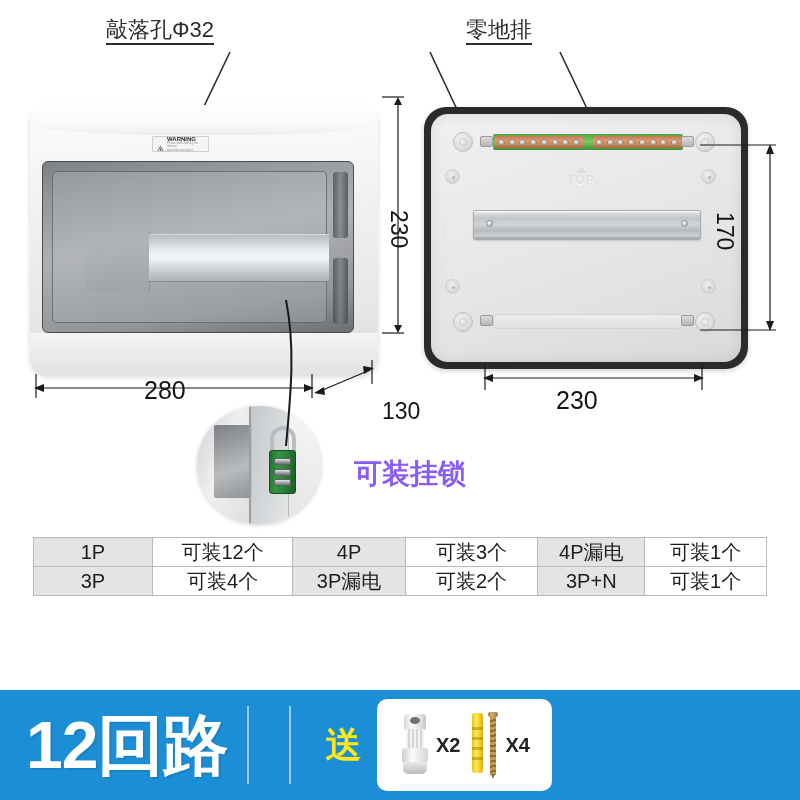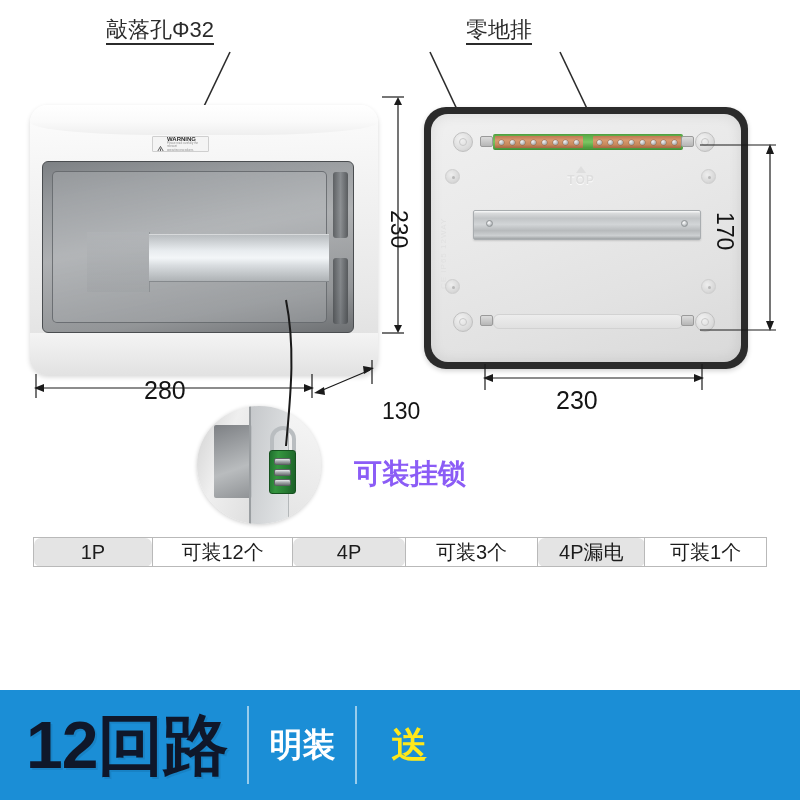--- a/index.html
+++ b/index.html
@@ -230,31 +230,31 @@
     font-size:20px;
     color:#1c1c1c;
     height:28px;
     padding:0 2px;
     white-space:nowrap;
     font-family:"Liberation Sans","DejaVu Sans",sans-serif;
   }
   .spec-table td.title{
     font-size:22px;height:32px;border-bottom:1px solid #b9b9b9;
   }
-  .spec-table td.k{background:#e4e4e4;border-radius:7px;}
+  .spec-table td.k{background:#e4e4e4;}
   .spec-table td.v{background:#ffffff;}
 
   
   .banner{
     position:absolute;left:0;bottom:0;width:800px;height:110px;
     background:#1b8ed6;
     display:flex;align-items:center;
   }
   .banner-main{
-    font-size:66px;font-weight:700;color:#0f172a;
+    font-size:66px;font-weight:700;color:#ffffff;
     line-height:1;letter-spacing:-1px;
     margin-left:26px;
     white-space:nowrap;
     text-shadow:2px 2px 0 rgba(0,0,0,.08);
   }
   .vdiv{width:2px;height:78px;background:rgba(255,255,255,.55);margin:0 20px;}
   .banner-sub{
     font-size:33px;font-weight:700;color:#ffffff;line-height:1.12;
     text-align:center;white-space:nowrap;
   }
@@ -460,26 +460,58 @@
     </colgroup>
     <tbody>
       <tr>
         <td class="k">1P</td>
         <td class="v">可装12个</td>
         <td class="k">4P</td>
         <td class="v">可装3个</td>
         <td class="k">4P漏电</td>
         <td class="v">可装1个</td>
       </tr>
+      <tr>
+        <td class="k">3P</td>
+        <td class="v">可装4个</td>
+        <td class="k">3P漏电</td>
+        <td class="v">可装2个</td>
+        <td class="k">3P+N</td>
+        <td class="v">可装1个</td>
+      </tr>
     </tbody>
   </table>
 
   <div class="banner">
     <div class="banner-main">12回路</div>
     <div class="vdiv"></div>
     <div class="banner-sub">
-      <div>明装</div>
     </div>
     <div class="vdiv"></div>
     <div class="give">送</div>
+    <div class="gift-card">
+      <div class="gland">
+        <div class="gland-cap"></div>
+          <div class="gland-hole"></div>
+        <div class="gland-mid"></div>
+          <div class="gland-nut"></div>
+          <div class="gland-base"></div>
+      </div>
+      <div class="xcount">X2</div>
+      <div style="display:flex;align-items:center;gap:3px;margin-left:4px;">
+        <div class="anchor">
+          <div class="anchor-body"></div>
+          <div class="anchor-notch" style="top:14px;"></div>
+          <div class="anchor-notch" style="top:24px;"></div>
+          <div class="anchor-notch" style="top:34px;"></div>
+          <div class="anchor-notch" style="top:44px;"></div>
+        </div>
+        <div class="screw">
+          <div class="screw-head"></div>
+            <div class="screw-shaft"></div>
+            <div class="screw-tip"></div>
+        </div>
+      </div>
+      <div class="xcount">X4</div>
+    </div>
   </div>
 
 </div>
 
 </body></html>

